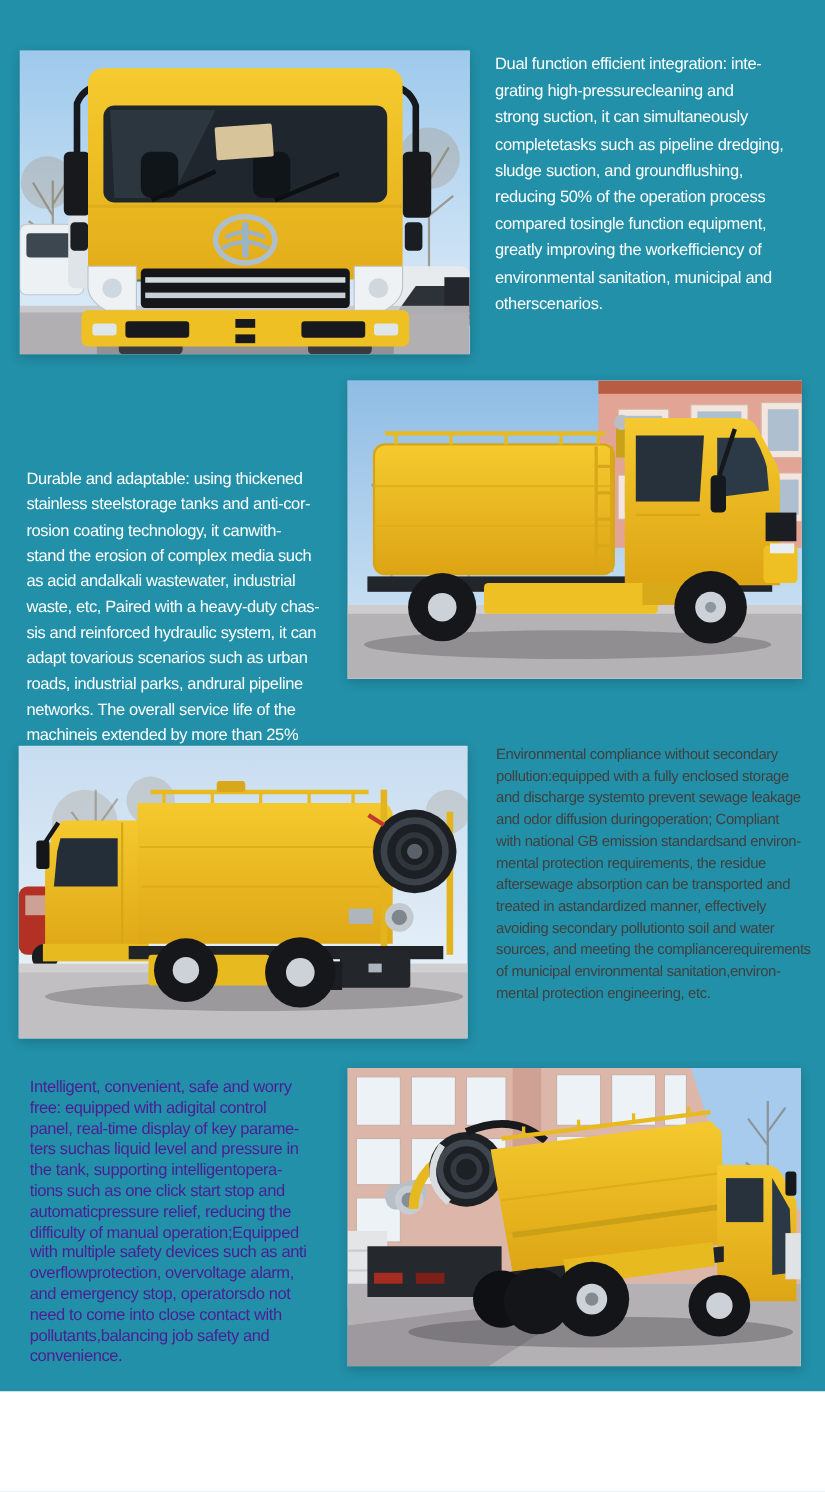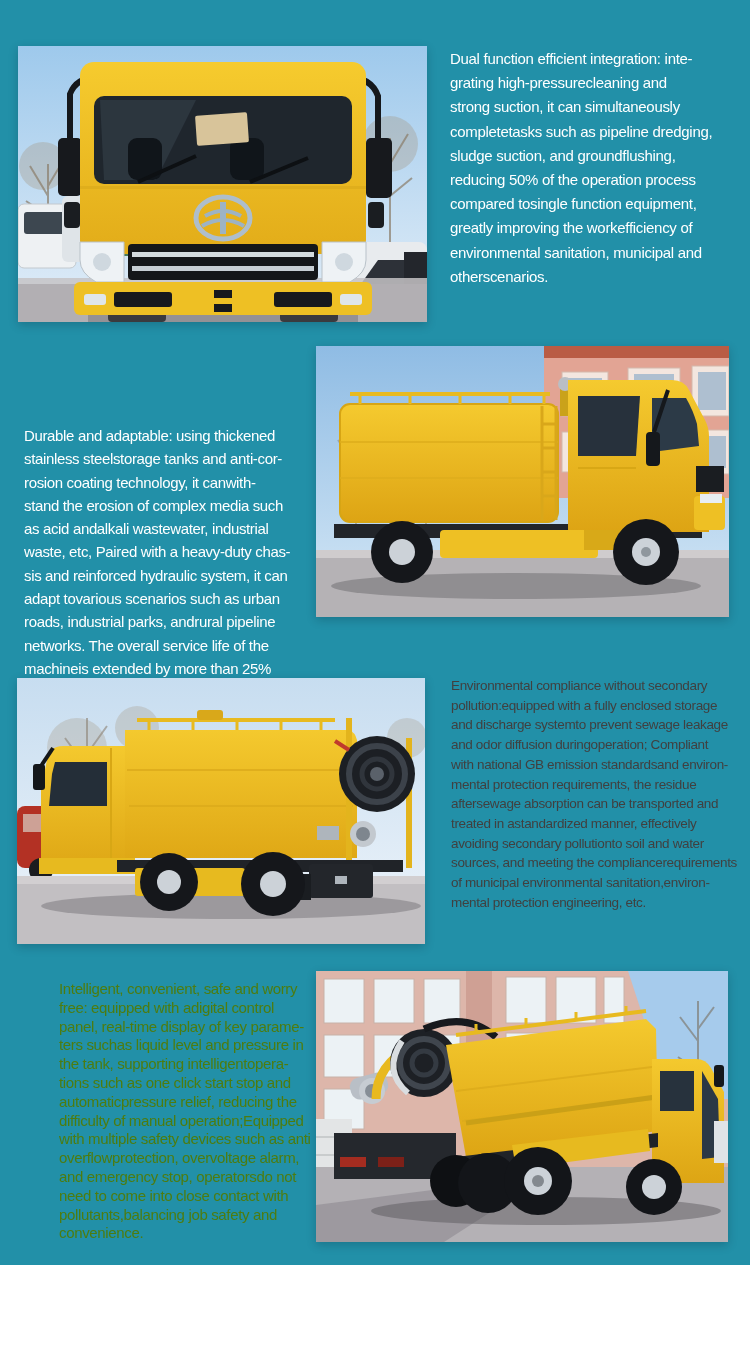--- a/index.html
+++ b/index.html
@@ -270,21 +270,21 @@
 and odor diffusion duringoperation; Compliant
 with national GB emission standardsand environ-
 mental protection requirements, the residue
 aftersewage absorption can be transported and
 treated in astandardized manner, effectively
 avoiding secondary pollutionto soil and water
 sources, and meeting the compliancerequirements
 of municipal environmental sanitation,environ-
 mental protection engineering, etc.</div>
 
-  <div class="copy copy4" style="color: #4d7c0f; margin-left: 32px;">Intelligent, convenient, safe and worry
+  <div class="copy copy4" style="color: #4c1d95;">Intelligent, convenient, safe and worry
 free: equipped with adigital control
 panel, real-time display of key parame-
 ters suchas liquid level and pressure in
 the tank, supporting intelligentopera-
 tions such as one click start stop and
 automaticpressure relief, reducing the
 difficulty of manual operation;Equipped
 with multiple safety devices such as anti
 overflowprotection, overvoltage alarm,
 and emergency stop, operatorsdo not

